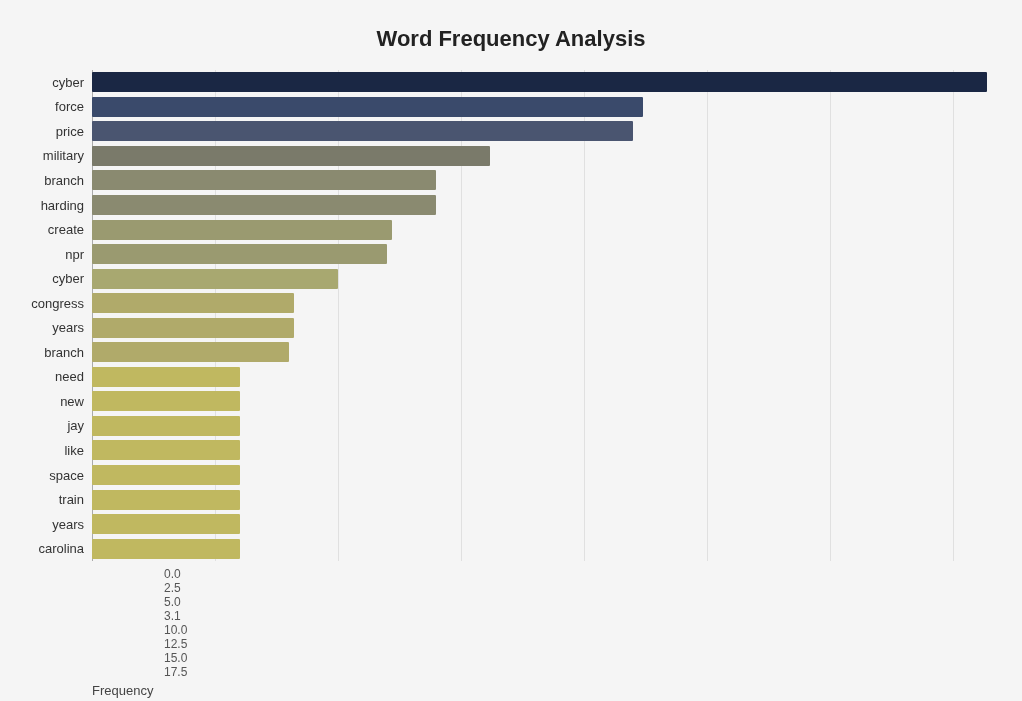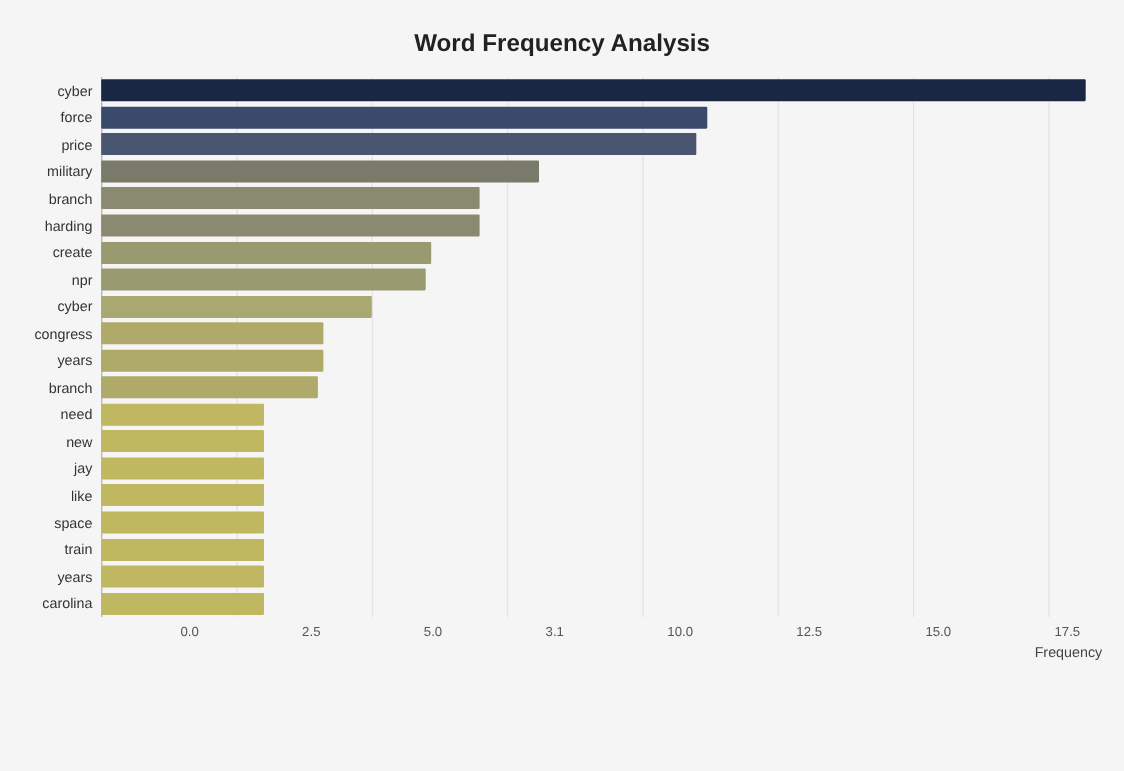--- a/index.html
+++ b/index.html
@@ -79,27 +79,28 @@
     .bar {
       height: 20px;
       border-radius: 1px;
     }
     .x-axis {
       display: flex;
       justify-content: space-between;
       padding-left: 72px;
       padding-right: 20px;
       margin-top: 6px;
+      flex-direction: column;
     }
     .x-tick {
       font-size: 12px;
       color: #555;
     }
     .x-axis-label {
-      text-align: right;
+      text-align: left;
       font-size: 13px;
       color: #444;
       margin-top: 4px;
     }
   </style>
 </head>
 <body>
 
 <div class="chart-container">
   <div class="chart-title">Word Frequency Analysis</div>

